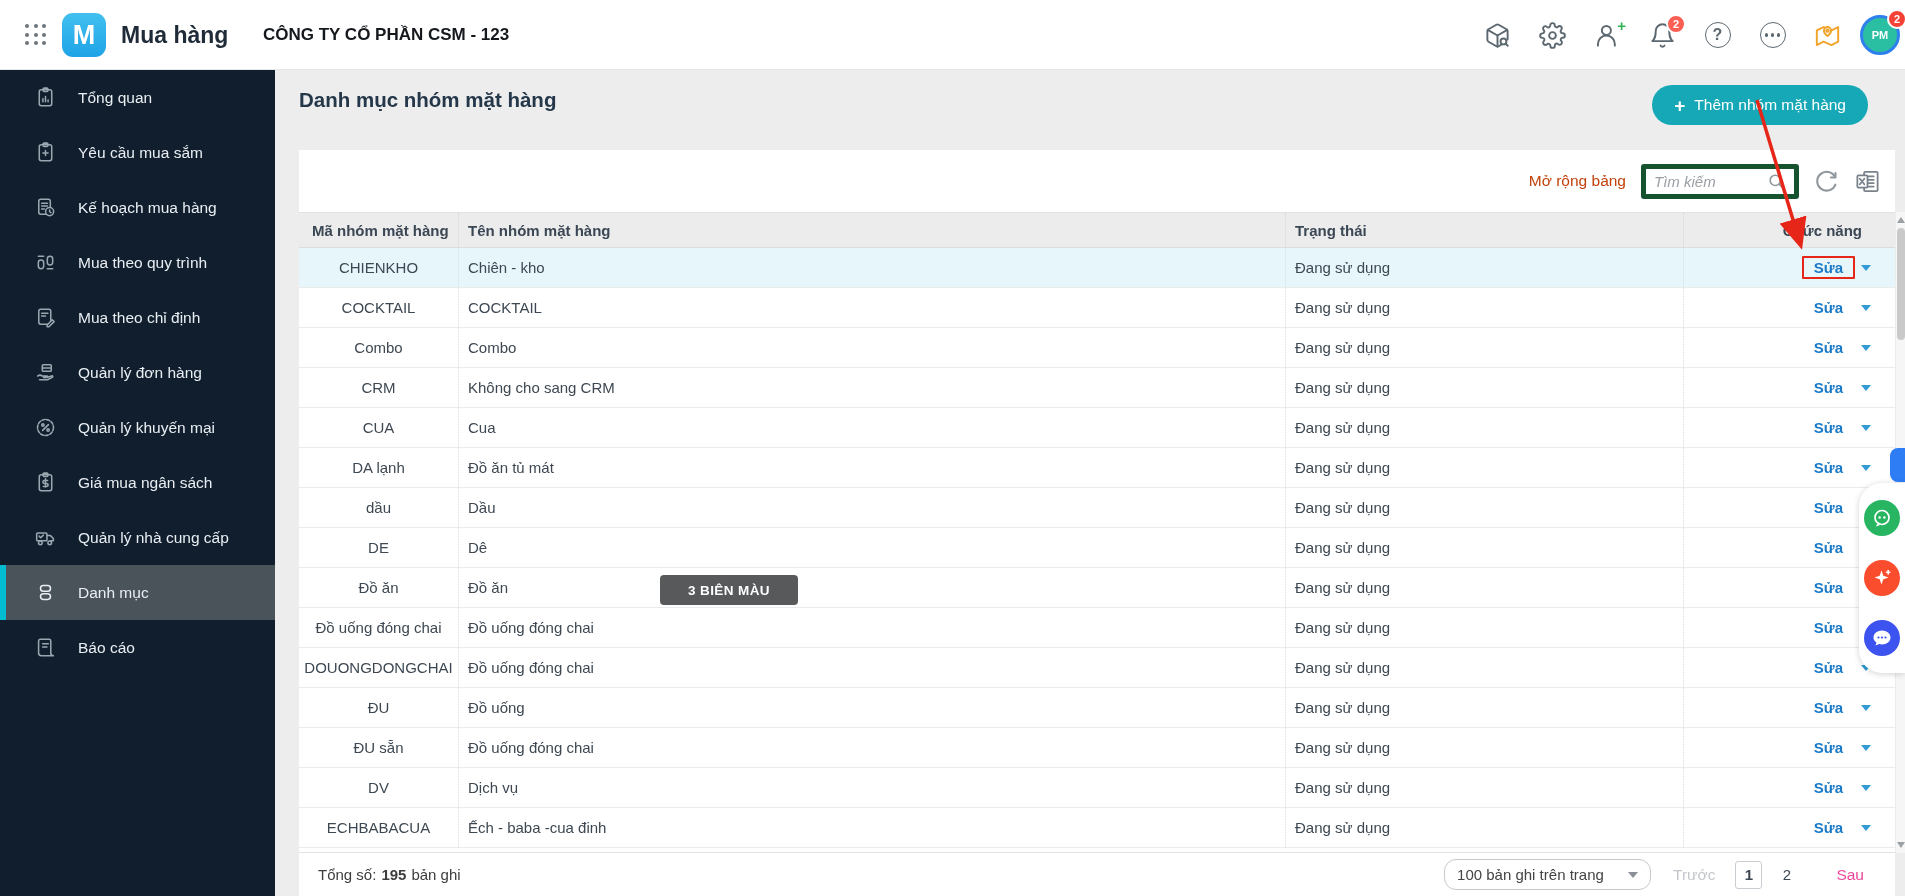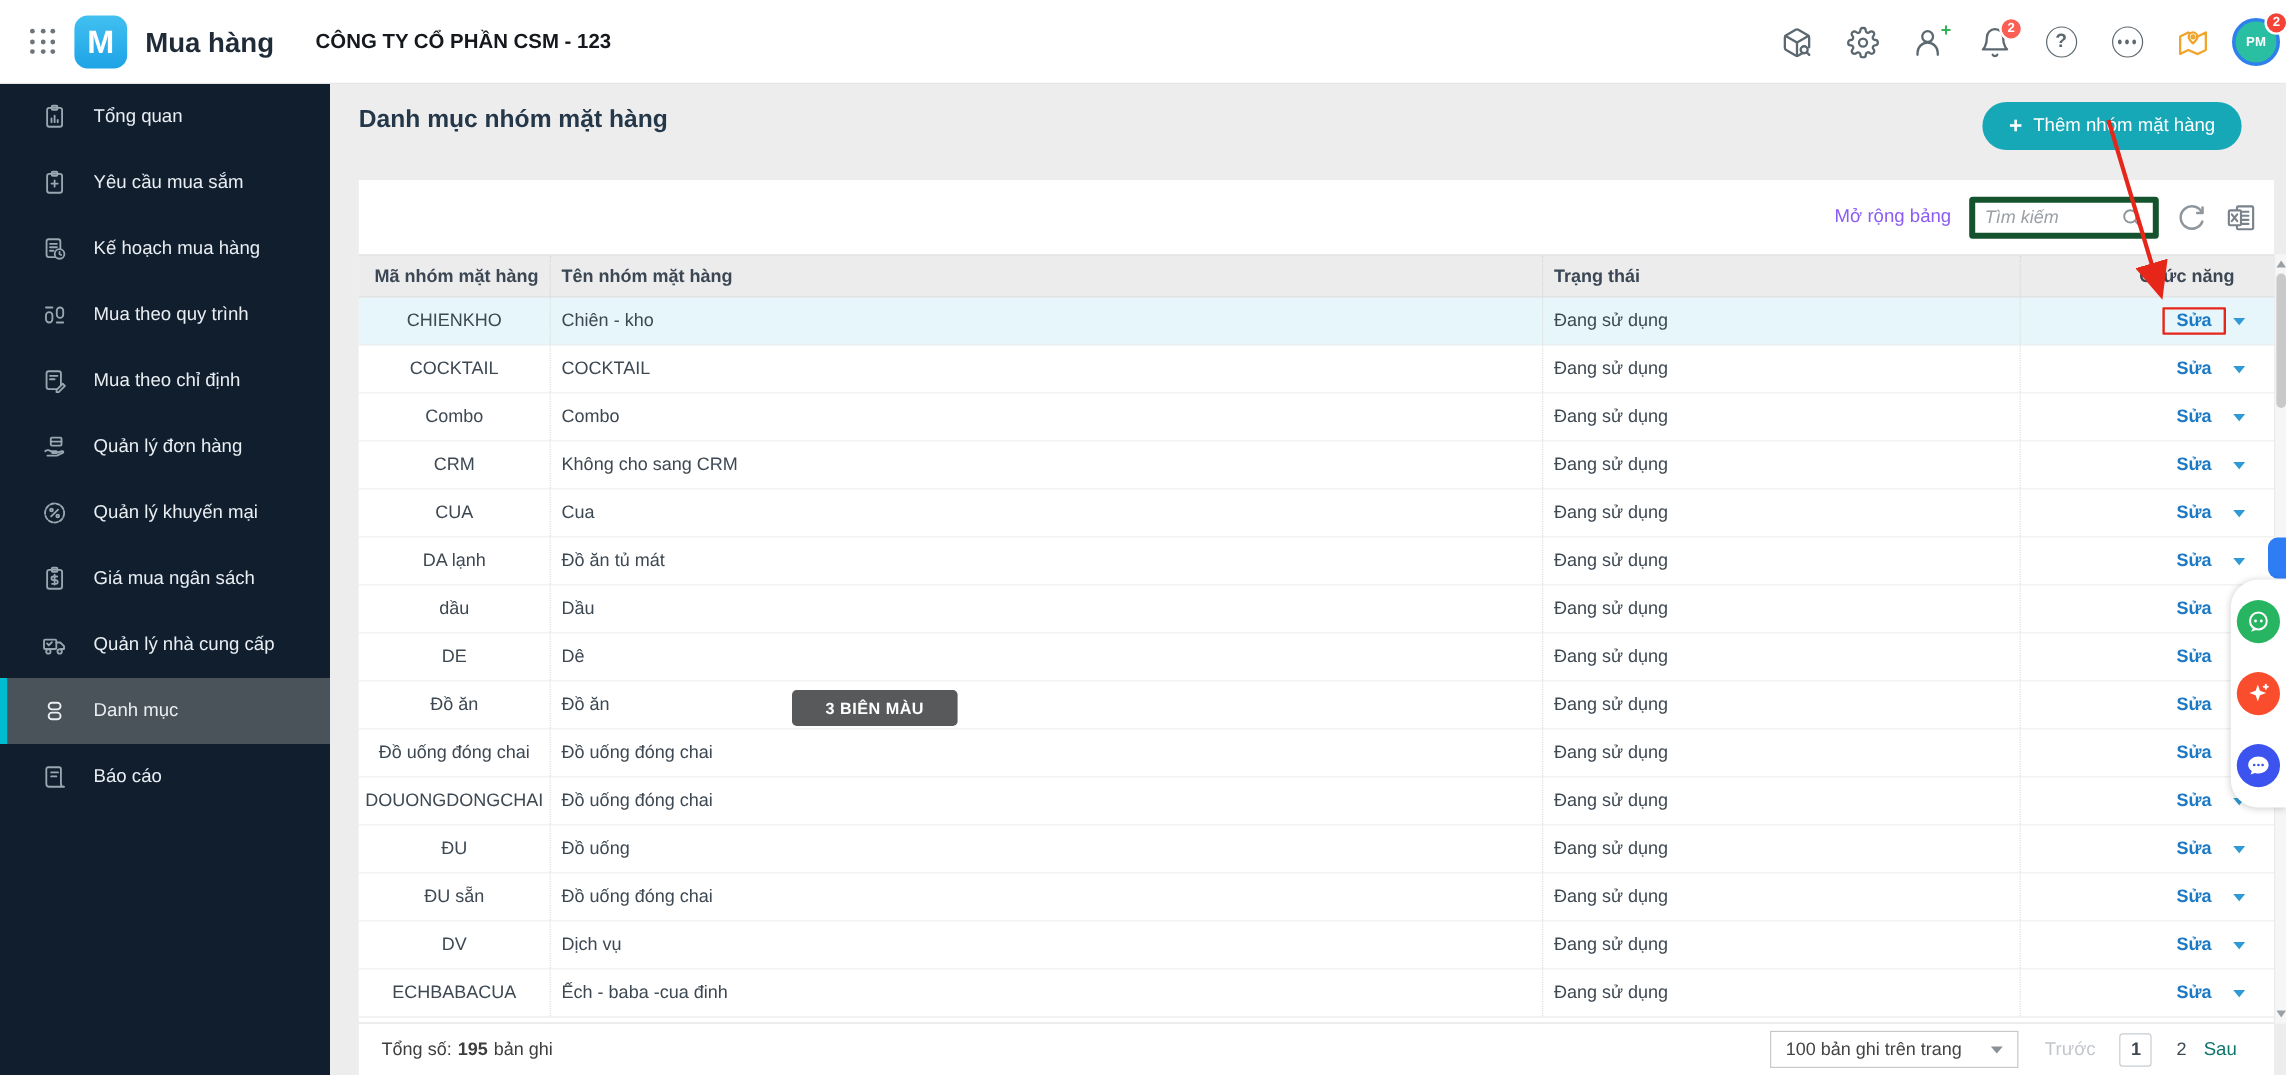--- a/index.html
+++ b/index.html
@@ -37,21 +37,21 @@
   .s-icon svg{width:23px;height:23px;stroke:currentColor;fill:none;stroke-width:1.6;stroke-linecap:round;stroke-linejoin:round}
 
   
   .page-title{position:absolute;left:299px;top:88px;font-size:20.5px;font-weight:bold;color:#24384a}
   .add-btn{position:absolute;right:37px;top:85px;height:40px;border-radius:20px;background:#16a8b6;color:#fff;font-size:15.5px;display:flex;align-items:center;gap:9px;padding:0 22px;border:none;cursor:pointer;font-family:inherit}
   .add-btn .plus{font-size:19px;font-weight:bold;line-height:1}
 
   
   .card{position:absolute;left:299px;top:150px;width:1596px;height:746px;background:#fff;display:flex;flex-direction:column}
   .toolbar{height:62px;display:flex;align-items:center;justify-content:flex-end;gap:15px;padding-right:14px;flex:none}
-  .expand-link{color:#8b5cf6;font-size:15.5px;cursor:pointer}
+  .expand-link{color:#c2410c;font-size:15.5px;cursor:pointer}
   .searchbox{width:158px;height:35px;border:5px solid #14532d;border-radius:3px;display:flex;align-items:center;padding:0 8px;background:#fff}
   .searchbox input{border:none;outline:none;width:112px;font-size:15px;font-style:italic;color:#555;font-family:inherit;background:transparent}
   .searchbox input::placeholder{color:#9aa0a6;font-style:italic}
   .searchbox svg{width:19px;height:19px;stroke:#8f979d;fill:none;stroke-width:2;stroke-linecap:round;margin-left:auto}
   .tool-ico{width:25px;height:25px;color:#8f979d;cursor:pointer;flex:none}
   .tool-ico svg{width:25px;height:25px;stroke:currentColor;fill:none;stroke-width:2;stroke-linecap:round;stroke-linejoin:round}
   .excel-ico{color:#79828a;width:27px;height:27px}
   .excel-ico svg{width:27px;height:27px;stroke-width:1.6}
 
   .thead{height:36px;display:flex;background:#ececec;border-top:1px solid #e2e2e2;border-bottom:1px solid #dcdcdc;flex:none}
@@ -73,27 +73,27 @@
   .sua{color:#1b79c5;font-weight:bold;font-size:15px;cursor:pointer;border:2px solid transparent;padding:1px 10px;border-radius:1px}
   .sua.framed{border-color:#e52618}
   .caret-down{width:0;height:0;border-left:5.5px solid transparent;border-right:5.5px solid transparent;border-top:6.5px solid #2f9ad6;margin-left:6px;cursor:pointer}
   .tspacer{flex:1}
 
   
   .tfooter{height:44px;border-top:1px solid #e2e2e2;display:flex;align-items:center;flex:none;padding-right:31px}
   .total{display:flex;align-items:center;gap:5px;padding-left:19px;font-size:15px;color:#3d3d3d}
   .total b{font-weight:bold}
   .pager{margin-left:auto;display:flex;align-items:center}
-  .psize{width:207px;height:31px;border:1px solid #c9c9c9;border-radius:0;display:flex;align-items:center;padding:0 12px;font-size:15px;color:#444;cursor:pointer;background:#fff}
+  .psize{width:207px;height:31px;border:1px solid #c9c9c9;border-radius:12px;display:flex;align-items:center;padding:0 12px;font-size:15px;color:#444;cursor:pointer;background:#fff}
   .psize .sel-caret{margin-left:auto;width:0;height:0;border-left:5px solid transparent;border-right:5px solid transparent;border-top:6px solid #8a9096}
   .prev{margin-left:22px;font-size:15.5px;color:#c3c7cb;cursor:default}
   .pagenums{display:flex;align-items:center;gap:11px;margin-left:20px}
   .pg{min-width:27px;height:28px;display:flex;align-items:center;justify-content:center;font-size:15px;color:#3d4852;cursor:pointer}
   .pg.cur{border:1px solid #c8cdd2;border-radius:3px;background:#fff;font-weight:bold}
-  .next{margin-left:5px;font-size:15.5px;color:#0f766e;cursor:pointer}
+  .next{margin-left:36px;font-size:15.5px;color:#ec4899;cursor:pointer}
 
   
   .variant-tip{position:absolute;left:660px;top:575px;height:30px;padding:0 28px;background:#58595b;border-radius:4px;color:#fff;font-size:13.5px;font-weight:bold;display:flex;align-items:center;letter-spacing:.4px;z-index:7}
   .arrow-overlay{position:absolute;left:0;top:0;width:1905px;height:896px;z-index:9;pointer-events:none}
 
   
   .vscroll{position:absolute;left:1895px;top:212px;width:10px;height:641px;background:#f6f6f6;border-left:1px solid #ececec;z-index:4}
   .vs-up,.vs-down{position:absolute;left:1px;width:8px;height:0;border-left:4px solid transparent;border-right:4px solid transparent}
   .vs-up{top:5px;border-bottom:6px solid #9aa0a4}
   .vs-down{bottom:5px;border-top:6px solid #9aa0a4}

